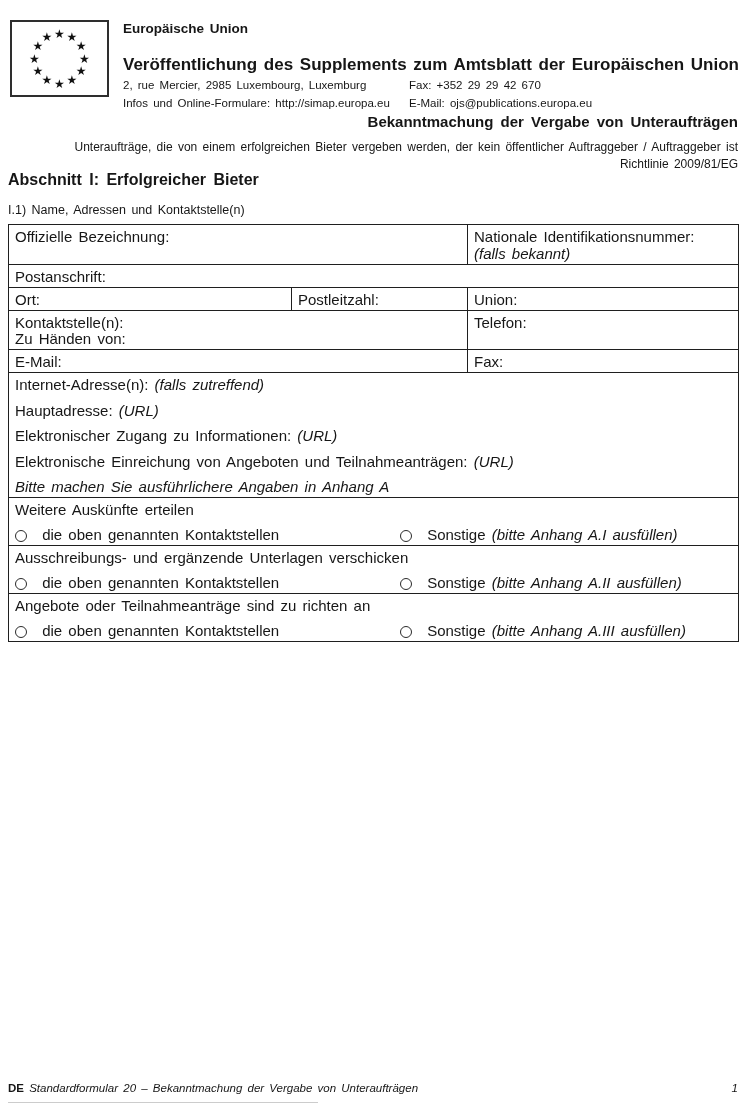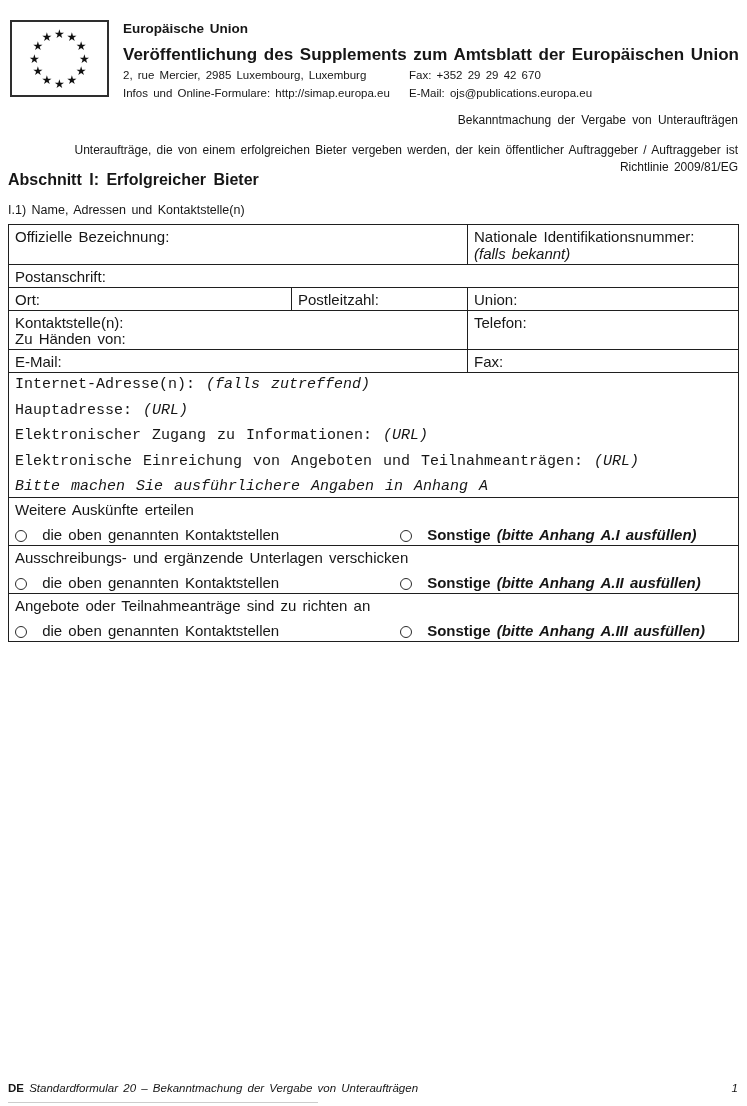--- a/index.html
+++ b/index.html
@@ -8,47 +8,47 @@
     color:#161616; font-family:"Liberation Sans","DejaVu Sans",sans-serif;
     font-size:12px; word-spacing:2px; overflow:hidden;
   }
   .it { font-style:italic; }
   .b  { font-weight:bold; }
 
   
   .logo-box { position:absolute; left:10px; top:20px; width:95px; height:73px; border:2px solid #2e2e2e; background:#fff; }
   .star { position:absolute; font-size:12px; line-height:12px; transform:translate(-50%,-50%); color:#111; }
   .header-text { position:absolute; left:123px; top:21px; right:8px; }
-  .h-org { font-weight:bold; font-size:13.5px; margin-bottom:9px; }
+  .h-org { font-weight:bold; font-size:13.5px; margin-bottom:19px; }
   .h-pub { font-weight:bold; font-size:17px; margin-bottom:4px; }
   .h-cols { display:grid; grid-template-columns:286px 1fr; row-gap:6px; font-size:11.5px; }
 
   
   .title-block { position:absolute; left:8px; right:9px; top:113px; text-align:right; }
-  .t-main { font-size:12px; font-weight:normal; word-spacing:3px; margin-bottom:16px; }
+  .t-main { font-size:15px; font-weight:bold; word-spacing:3px; margin-bottom:10px; }
   .t-sub  { font-size:12px; margin-bottom:3px; }
   .t-dir  { font-size:12px; }
 
   .sec-head { position:absolute; left:8px; top:171px; font-size:16px; font-weight:bold; word-spacing:3px; }
   .sub-head { position:absolute; left:8px; top:203px; font-size:12.5px; font-weight:normal; }
 
   
   table.form { position:absolute; left:8px; top:224px; width:730px; border-collapse:collapse; table-layout:fixed; }
   table.form td {
     border:1.6px solid #1f1f1f; vertical-align:top;
     padding:4px 6px 2px 6px; font-size:15px; line-height:16px;
   }
   .cell-note { margin-top:1px; }
 
-  .net-line { margin:0 0 9.5px 0;font-family:Liberation Mono, monospace; }
+  .net-line { margin:0 0 9.5px 0; }
   .net-last { margin:0; }
 
   .choice-head { margin-bottom:0; }
   .opts { position:relative; margin-top:9px; height:16px; }
-  .opt-b { position:absolute; left:385px; top:0; white-space:nowrap;font-weight:bold; }
+  .opt-b { position:absolute; left:385px; top:0; white-space:nowrap; }
   .radio {
     display:inline-block; width:10px; height:10px; border:1.4px solid #2b2b2b;
     border-radius:50%; background:#fff; margin-right:9px; vertical-align:-2px;
   }
 
   
   .footer { position:absolute; left:8px; right:9px; top:1082px; font-size:11.5px; display:flex; justify-content:space-between; }
   .footer-artifact { position:absolute; left:8px; top:1102px; width:310px; height:1px; background:#cccccc; }
 </style>
 </head>

